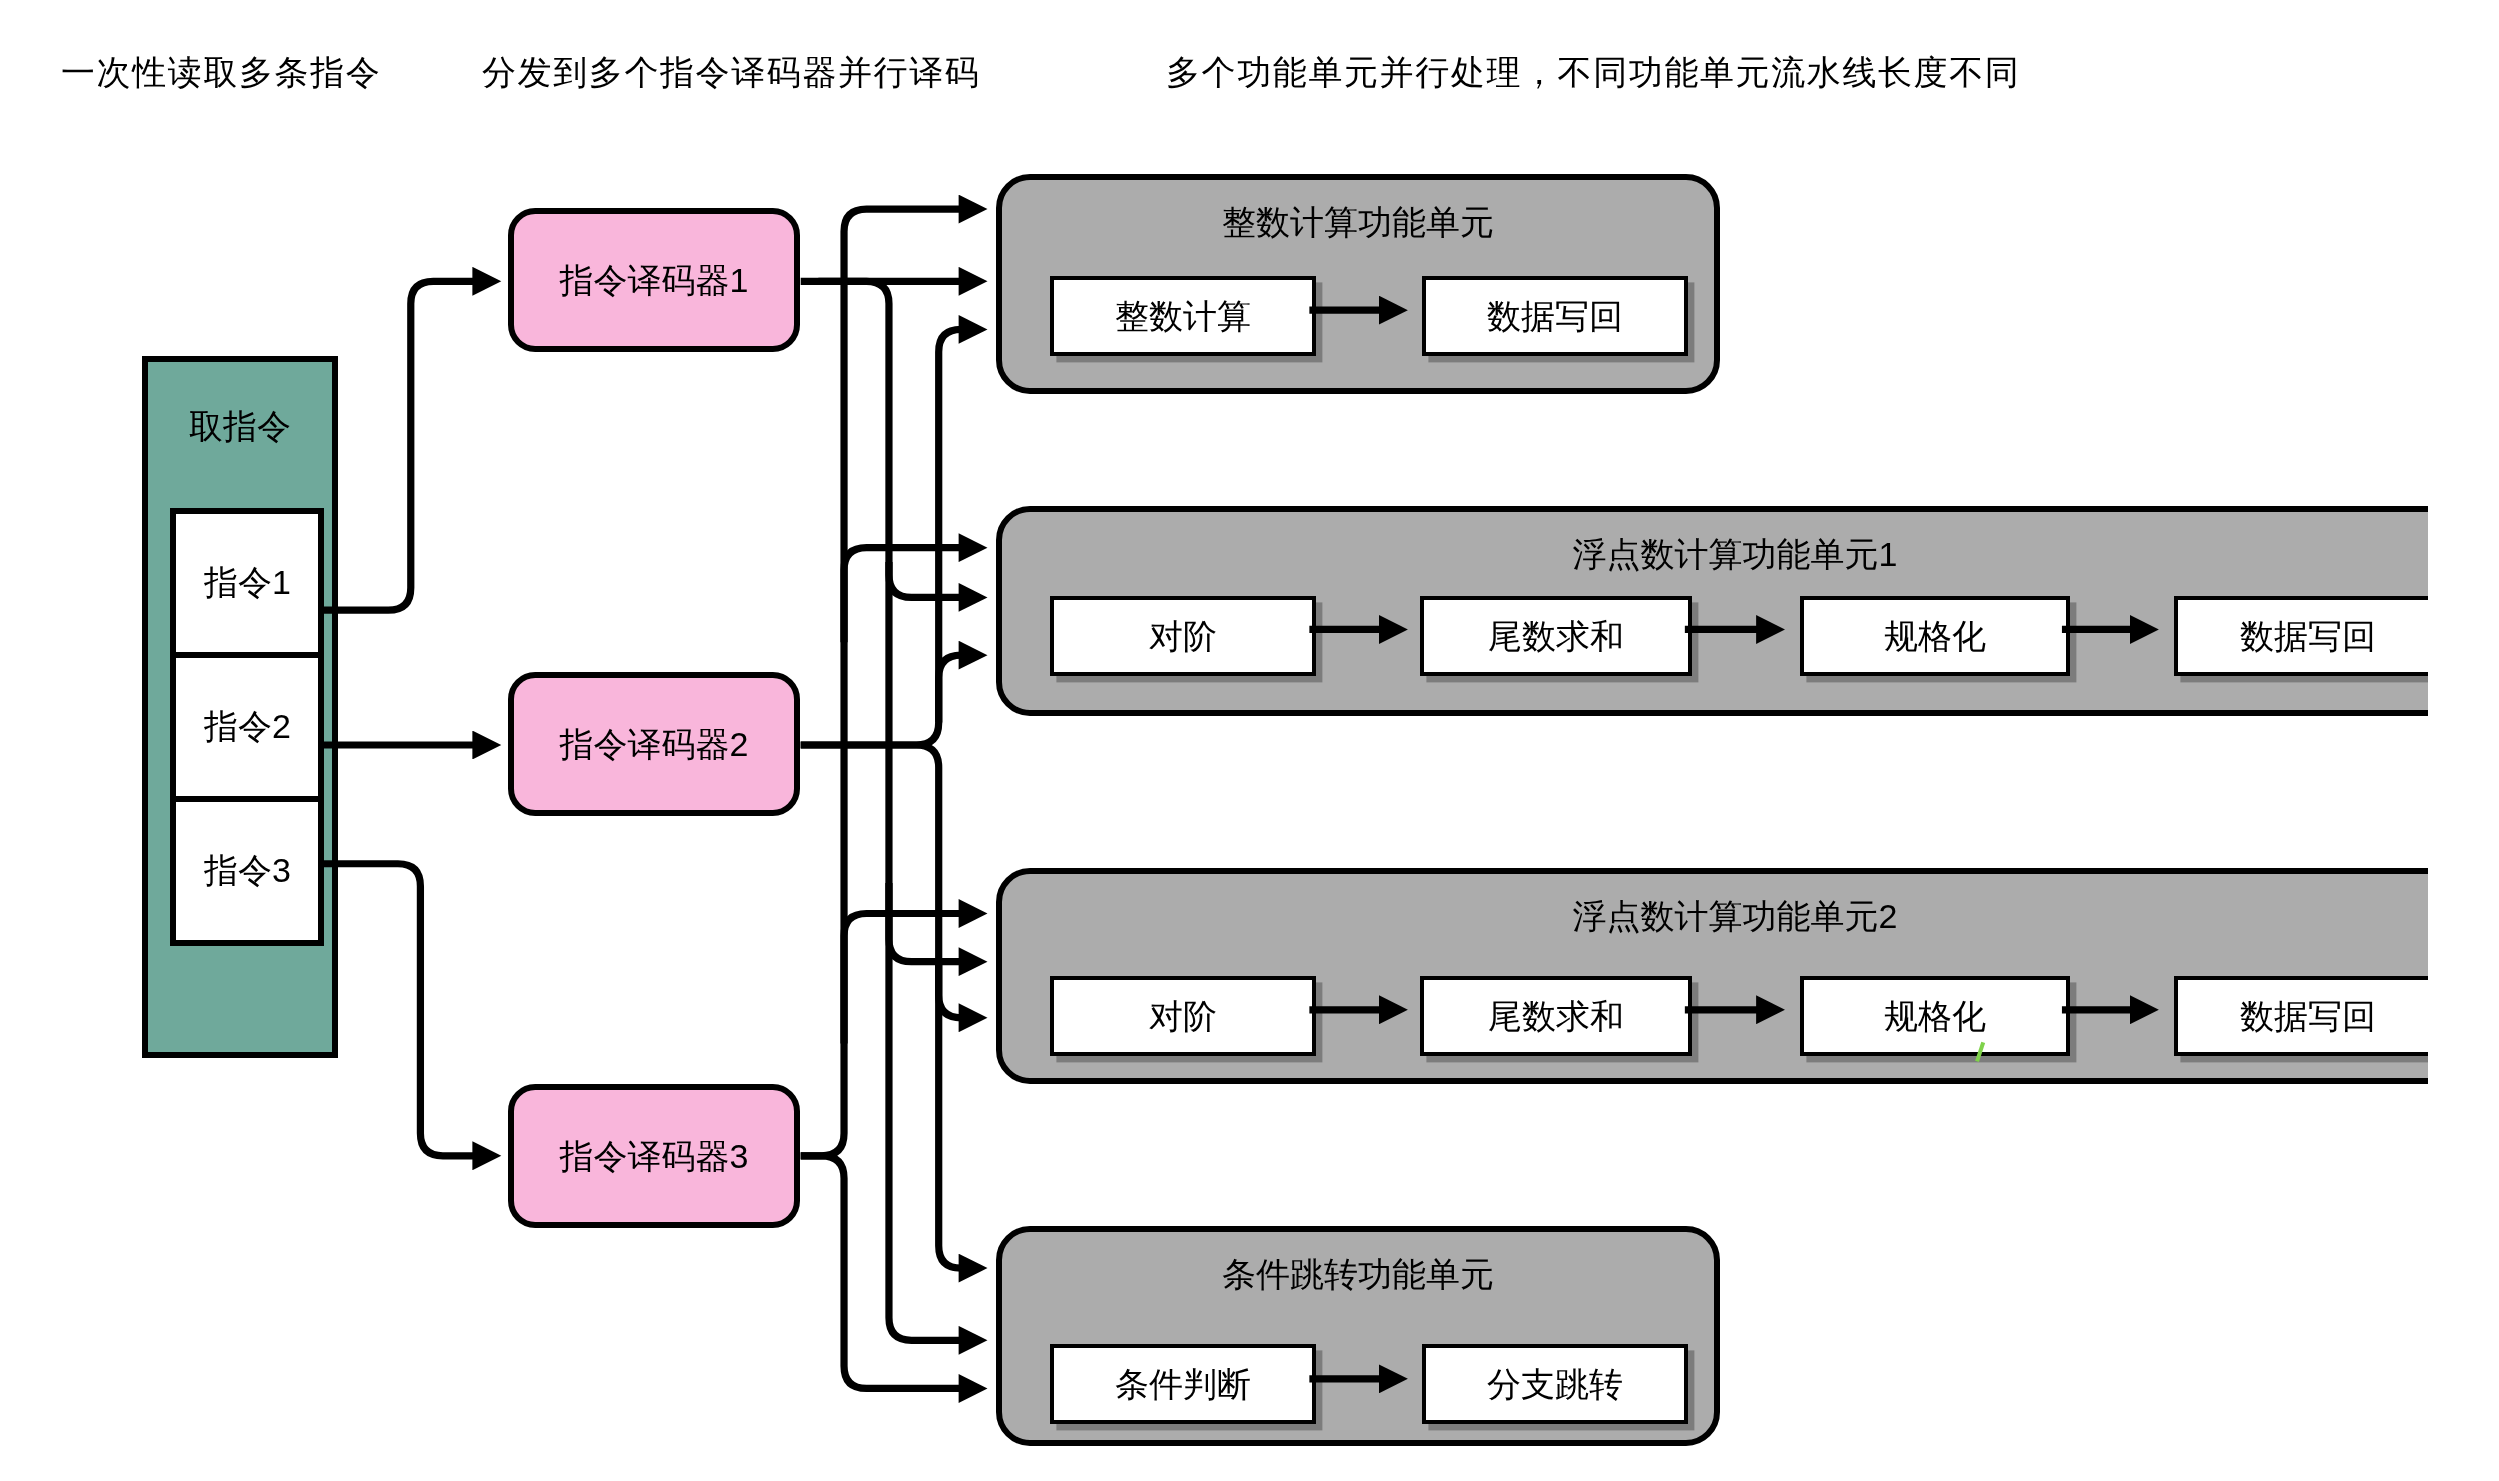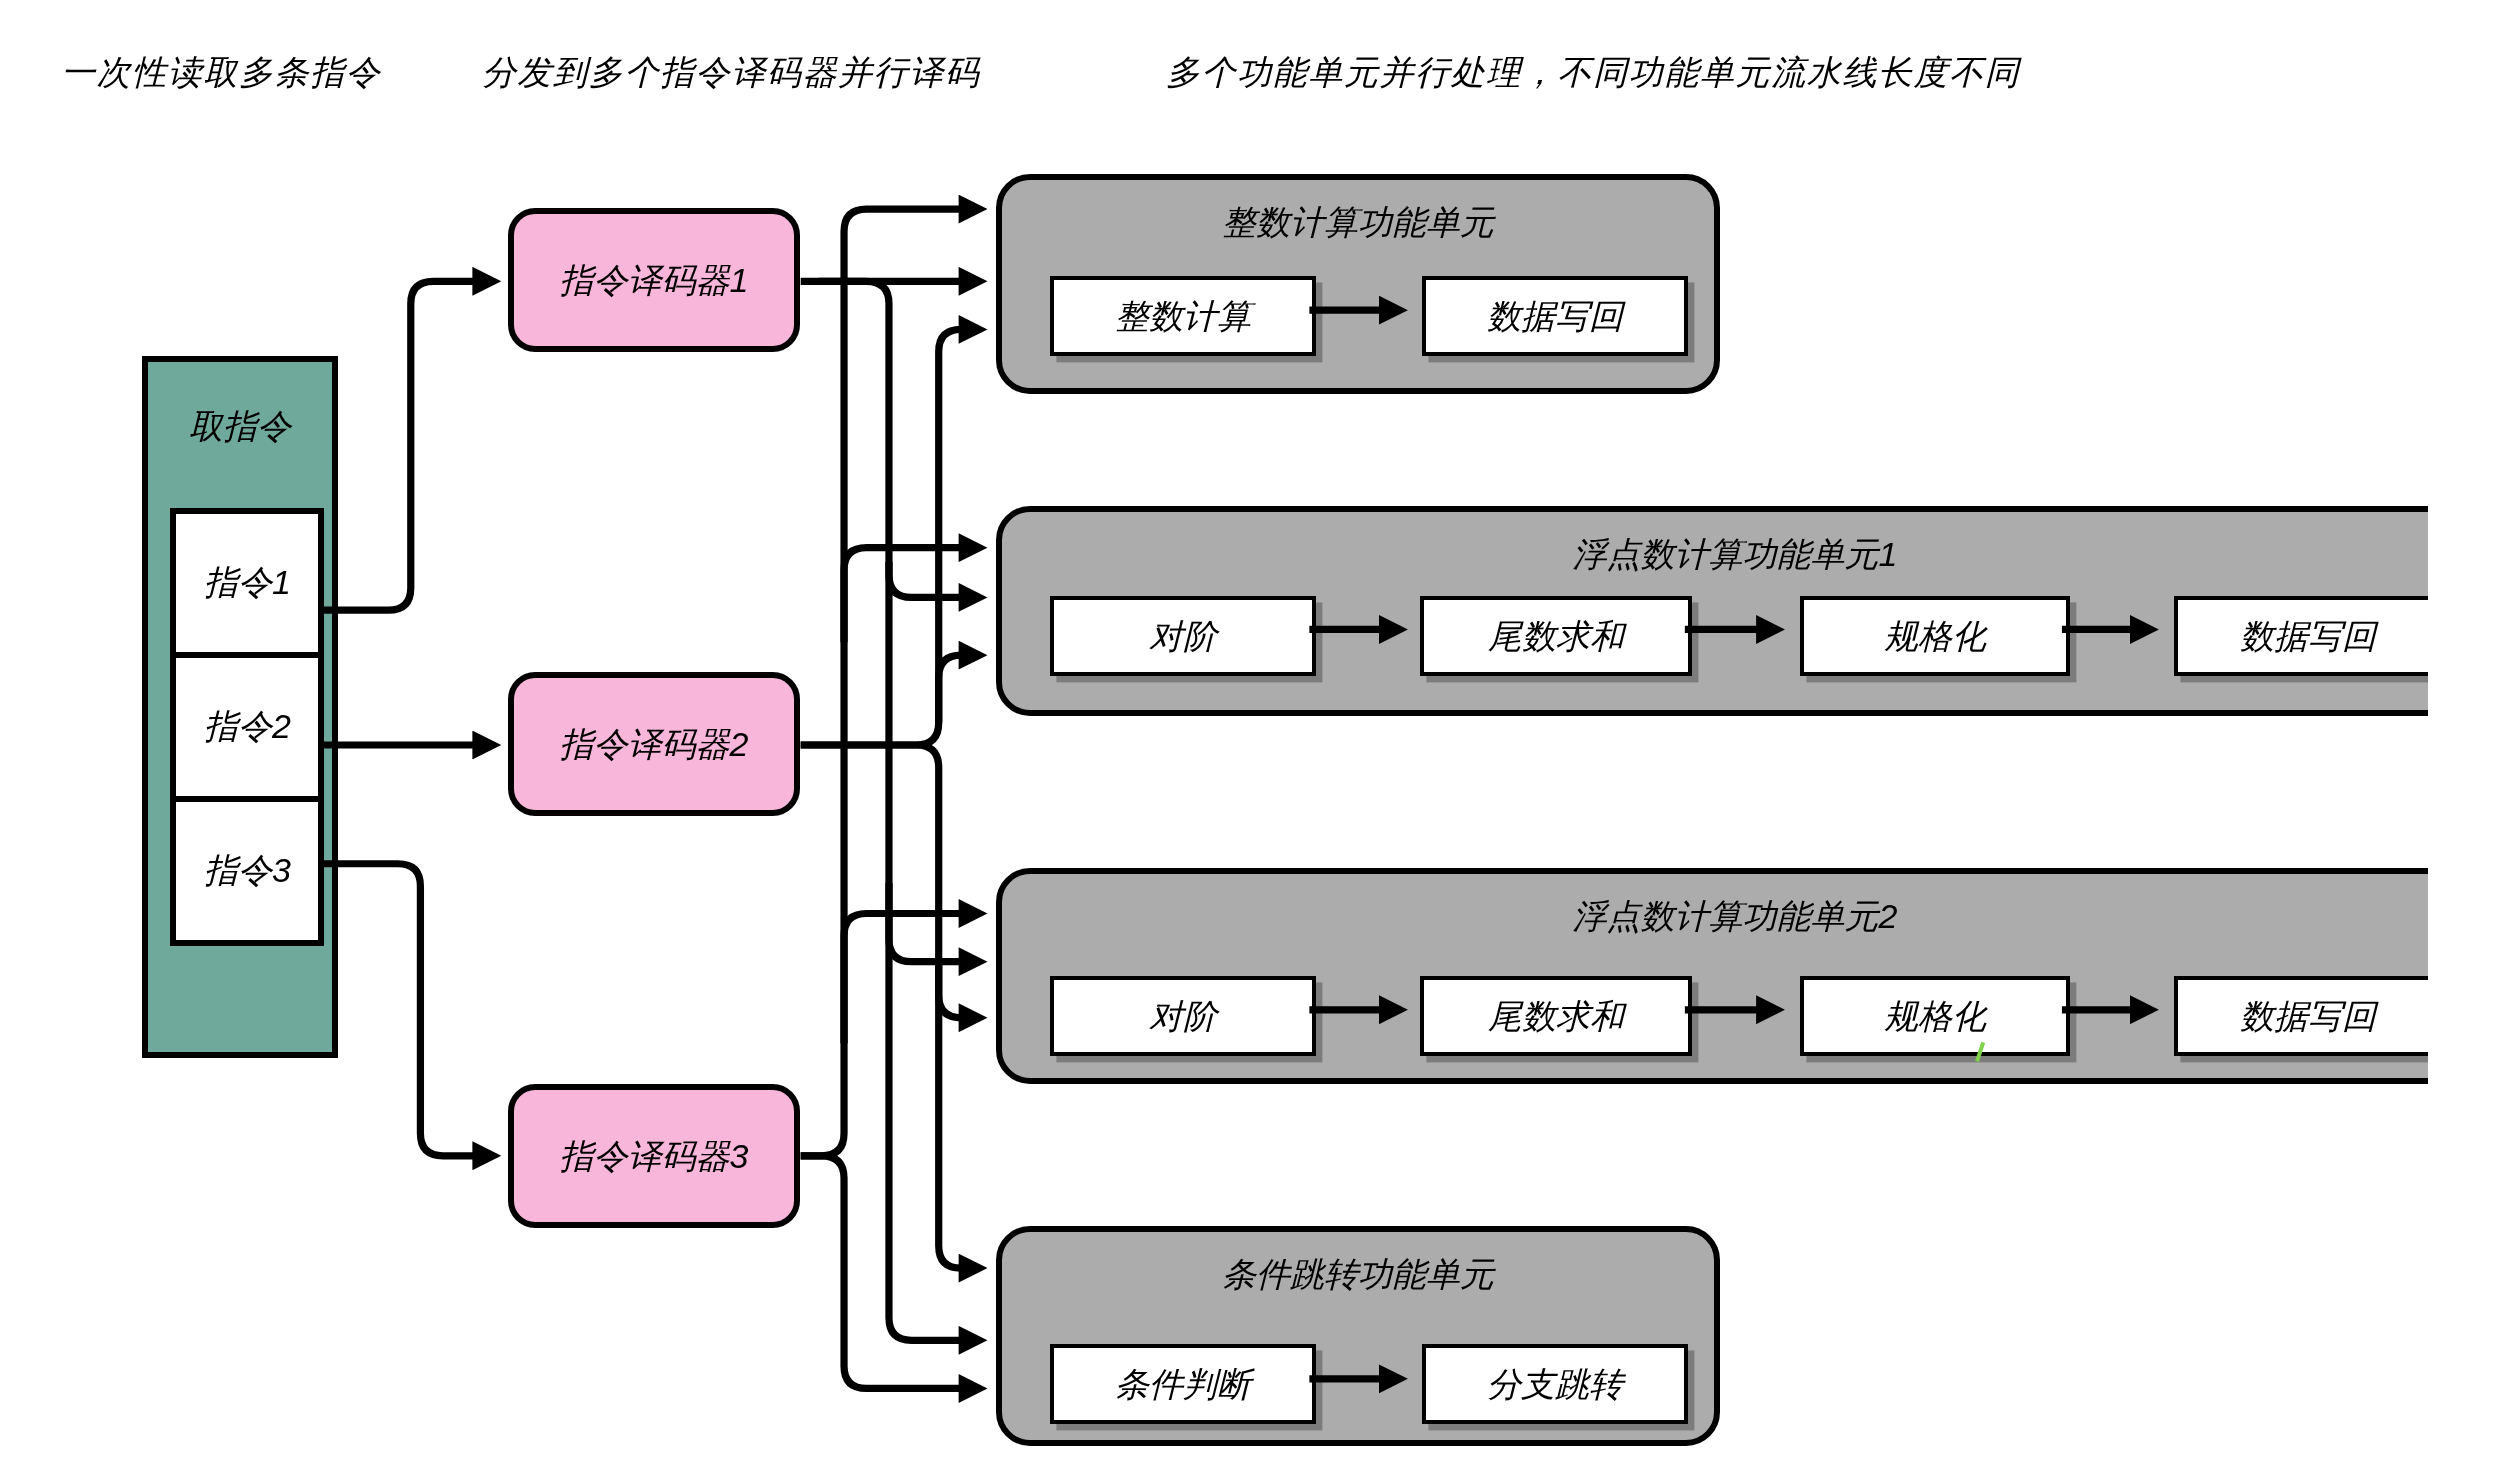--- a/index.html
+++ b/index.html
@@ -1,17 +1,17 @@
 <!DOCTYPE html>
 <html style="--background: #FFFFFF; --fetch-fill: #6FA99B; --decoder-fill: #F9B6DB; --unit-fill: #ACACAC; --stage-fill: #FFFFFF; --line: #000000; --text: #000000; --artifact: #7FD24A;font-size:13px"><head>
 <meta charset="utf-8">
 <style>
   html,body{margin:0;padding:0;}
   body{background:var(--background,#fff);font-family:"Liberation Sans",sans-serif;}
-  .viewport{width:2428px;height:1481px;overflow:hidden;background:var(--background,#fff);font-style:italic;}
+  .viewport{width:2428px;height:1481px;overflow:hidden;background:var(--background,#fff);}
   .canvas{position:relative;width:1250px;height:741px;transform:scale(2);transform-origin:0 0;
           background:var(--background,#fff);color:var(--text,#000);}
   .ann{position:absolute;font-size:17px;font-weight:500;letter-spacing:0.8px;white-space:nowrap;color:var(--text,#000);}
   .fetch{position:absolute;left:71px;top:178px;width:98px;height:351px;box-sizing:border-box;
          background:var(--fetch-fill,#6FA99B);border:3.2px solid var(--line,#000);}
   .fetch-title{position:absolute;left:0;right:0;top:21px;text-align:center;font-size:17px;font-weight:500;}
   .instr-stack{position:absolute;left:11.2px;top:73px;width:77px;}
   .instr{box-sizing:border-box;width:77px;height:75px;background:var(--stage-fill,#fff);
          border:3.2px solid var(--line,#000);display:flex;align-items:center;justify-content:center;
          font-size:17px;font-weight:500;}

